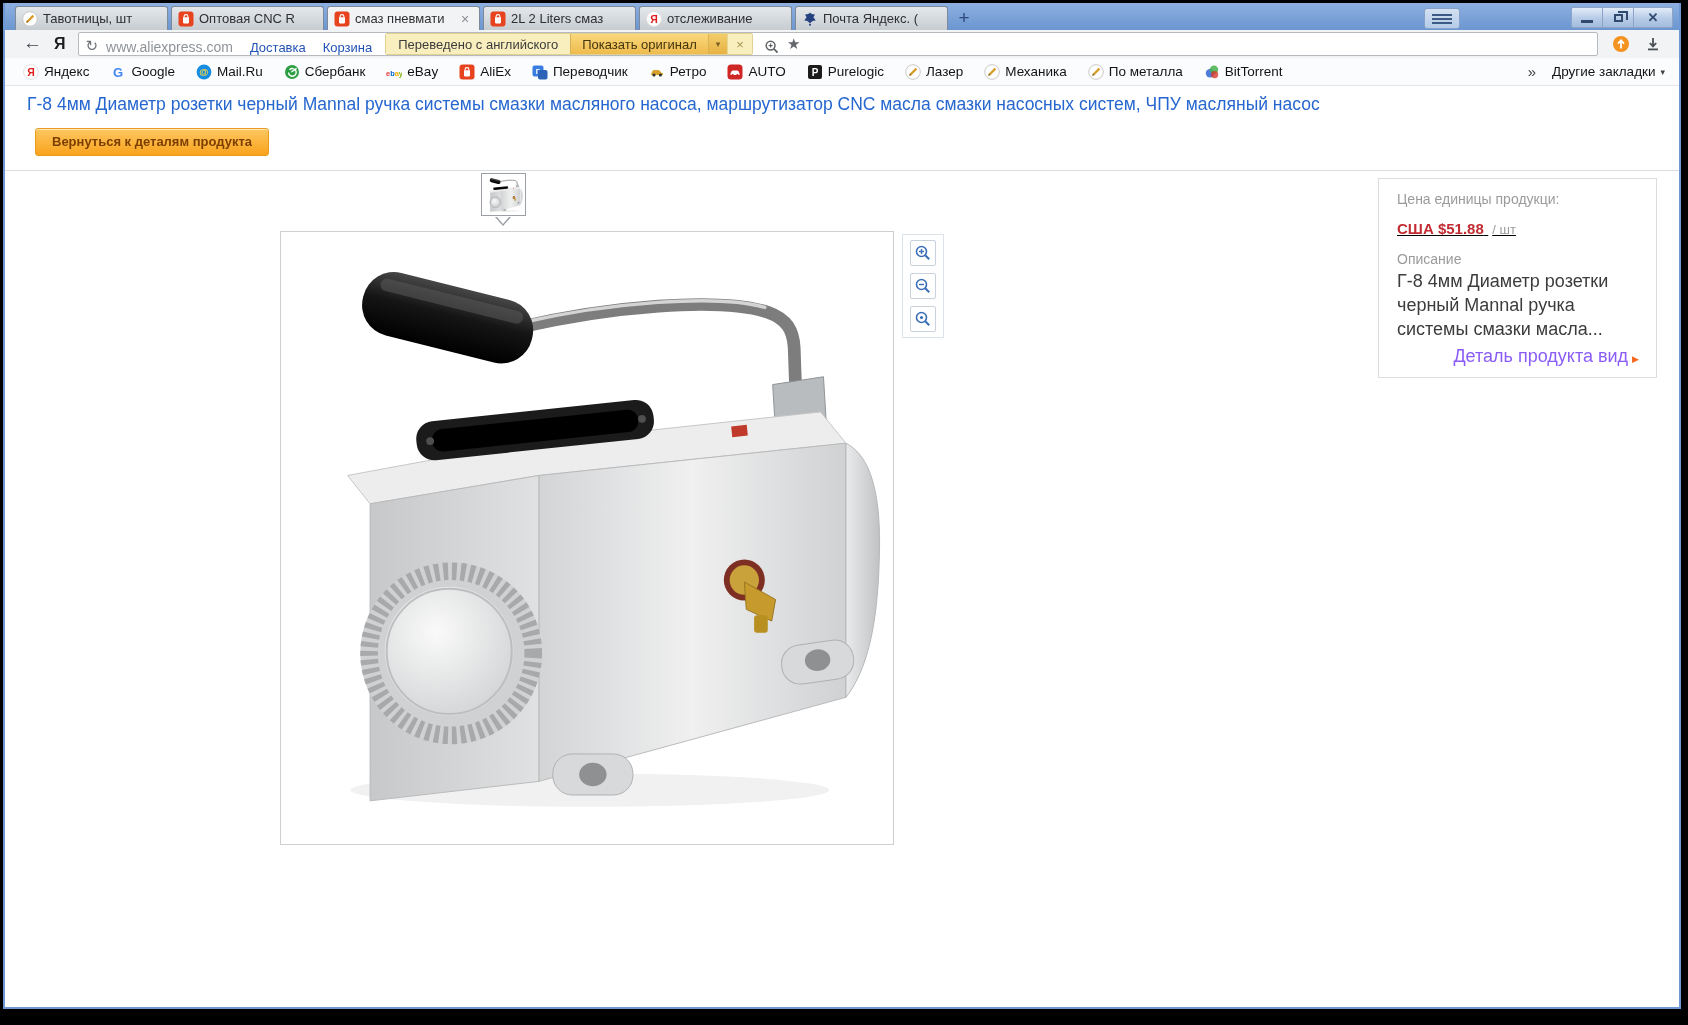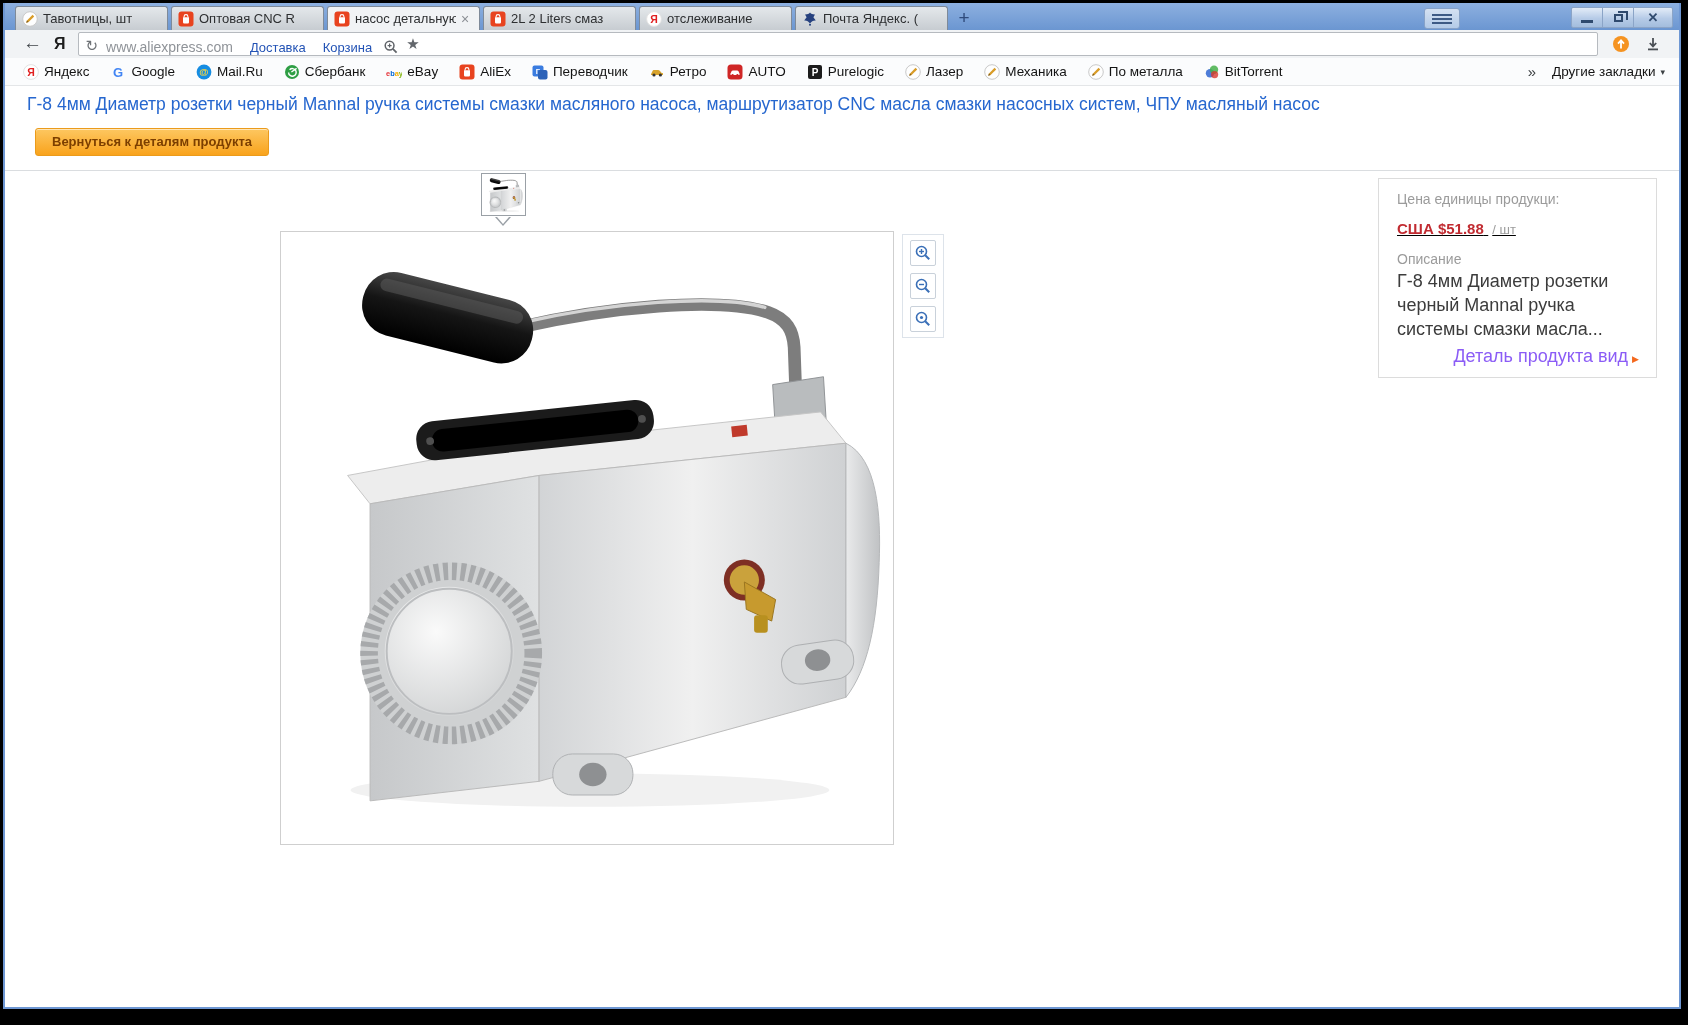--- a/index.html
+++ b/index.html
@@ -217,21 +217,21 @@
           <span class="tab-label">Оптовая CNC R</span>
         </div>
         <div class="tab active">
           <span class="fav">
             <svg viewBox="0 0 16 16">
               <rect x="0.5" y="0.5" width="15" height="15" rx="3" fill="#e8431f"></rect>
               <path d="M5 6.2 h6 v5 a1.2 1.2 0 0 1 -1.2 1.2 h-3.6 a1.2 1.2 0 0 1 -1.2 -1.2 Z" fill="#fff"></path>
               <path d="M6.1 6.3 v-0.8 a1.9 1.9 0 0 1 3.8 0 v0.8" fill="none" stroke="#fff" stroke-width="1.1"></path>
             </svg>
           </span>
-          <span class="tab-label">насос детальную</span>
+          <span class="tab-label">смаз пневмати</span>
           <span class="tab-close"></span>
         </div>
         <div class="tab">
           <span class="fav">
             <svg viewBox="0 0 16 16">
               <rect x="0.5" y="0.5" width="15" height="15" rx="3" fill="#e8431f"></rect>
               <path d="M5 6.2 h6 v5 a1.2 1.2 0 0 1 -1.2 1.2 h-3.6 a1.2 1.2 0 0 1 -1.2 -1.2 Z" fill="#fff"></path>
               <path d="M6.1 6.3 v-0.8 a1.9 1.9 0 0 1 3.8 0 v0.8" fill="none" stroke="#fff" stroke-width="1.1"></path>
             </svg>
           </span>
@@ -277,20 +277,26 @@
   </div>
 
   <div class="toolbar">
     <span class="back-ico"></span>
     <span class="ya-btn"></span>
     <div class="omnibox">
       <span class="reload-ico"></span>
       <span class="url-domain">www.aliexpress.com</span>
       <a class="ombx-link">Доставка</a>
       <a class="ombx-link">Корзина</a>
+      <div class="translate-bar">
+        <span class="tr-status">Переведено с английского</span>
+        <button class="tr-btn">Показать оригинал</button>
+        <span class="tr-caret"></span>
+        <span class="tr-close"></span>
+      </div>
       <span class="ombx-zoom">
         <svg viewBox="0 0 16 16" width="16" height="16">
             <circle cx="6.6" cy="6.6" r="4.4" fill="none" stroke="#5f6368" stroke-width="1.5"></circle>
             <line x1="9.9" y1="9.9" x2="13.6" y2="13.6" stroke="#5f6368" stroke-width="1.8"></line>
             <line x1="4.6" y1="6.6" x2="8.6" y2="6.6" stroke="#5f6368" stroke-width="1.2"></line>
             <line x1="6.6" y1="4.6" x2="6.6" y2="8.6" stroke="#5f6368" stroke-width="1.2"></line>
           </svg>
       </span>
       <span class="star-ico"></span>
     </div>

